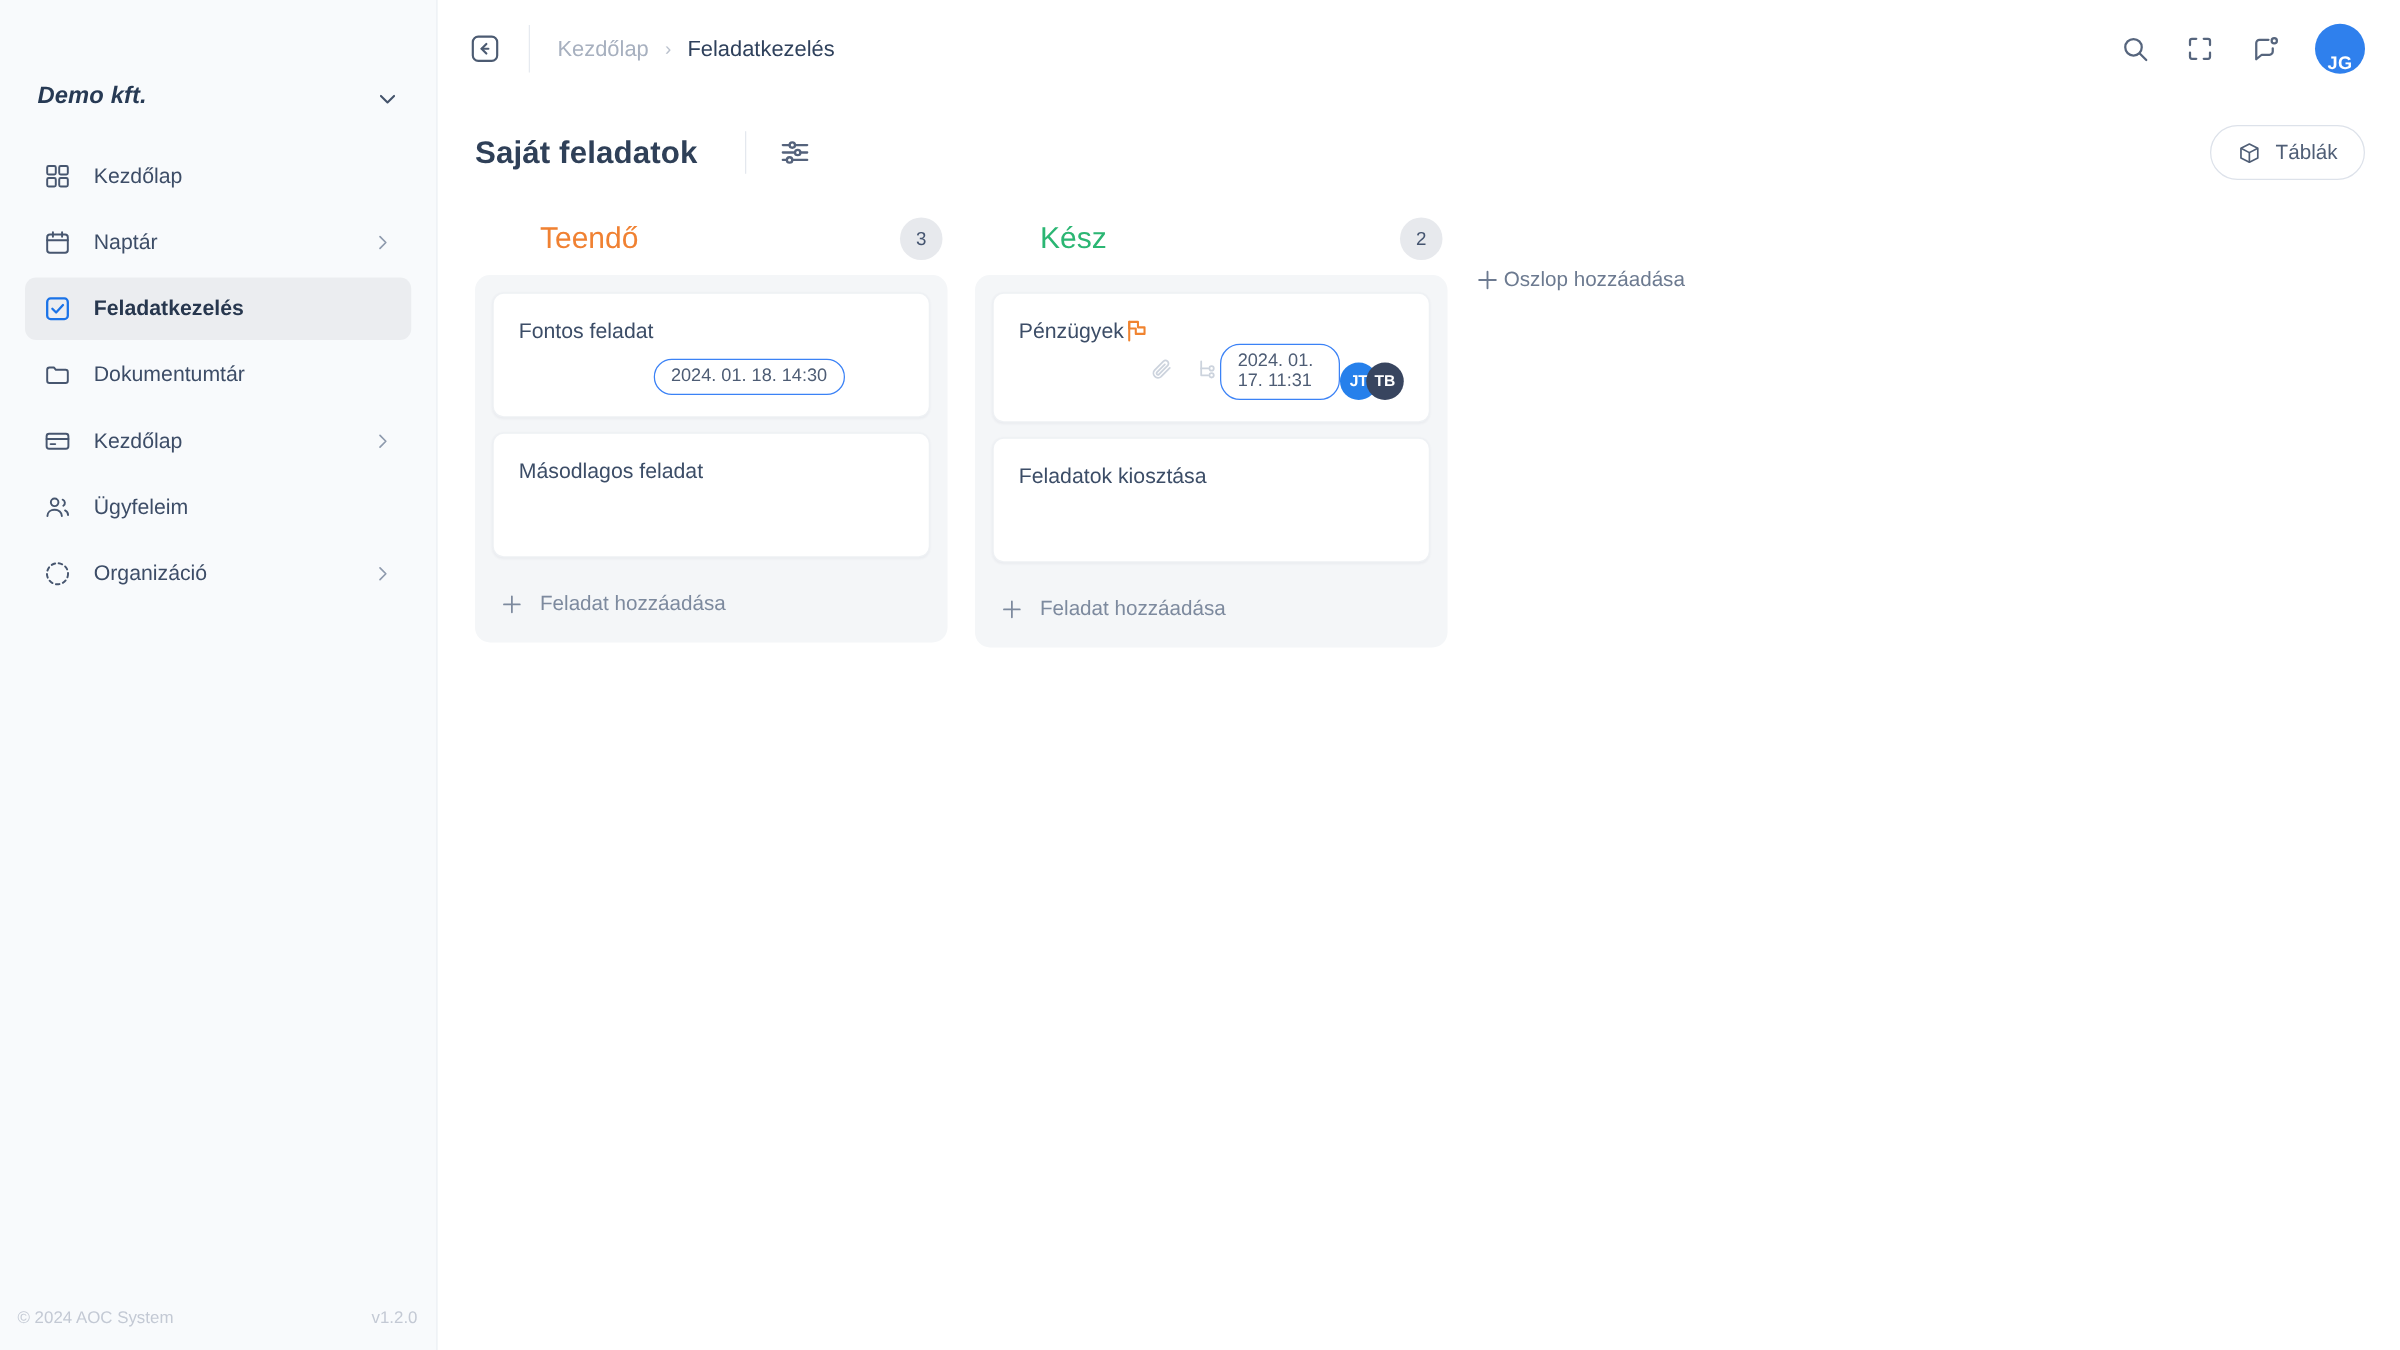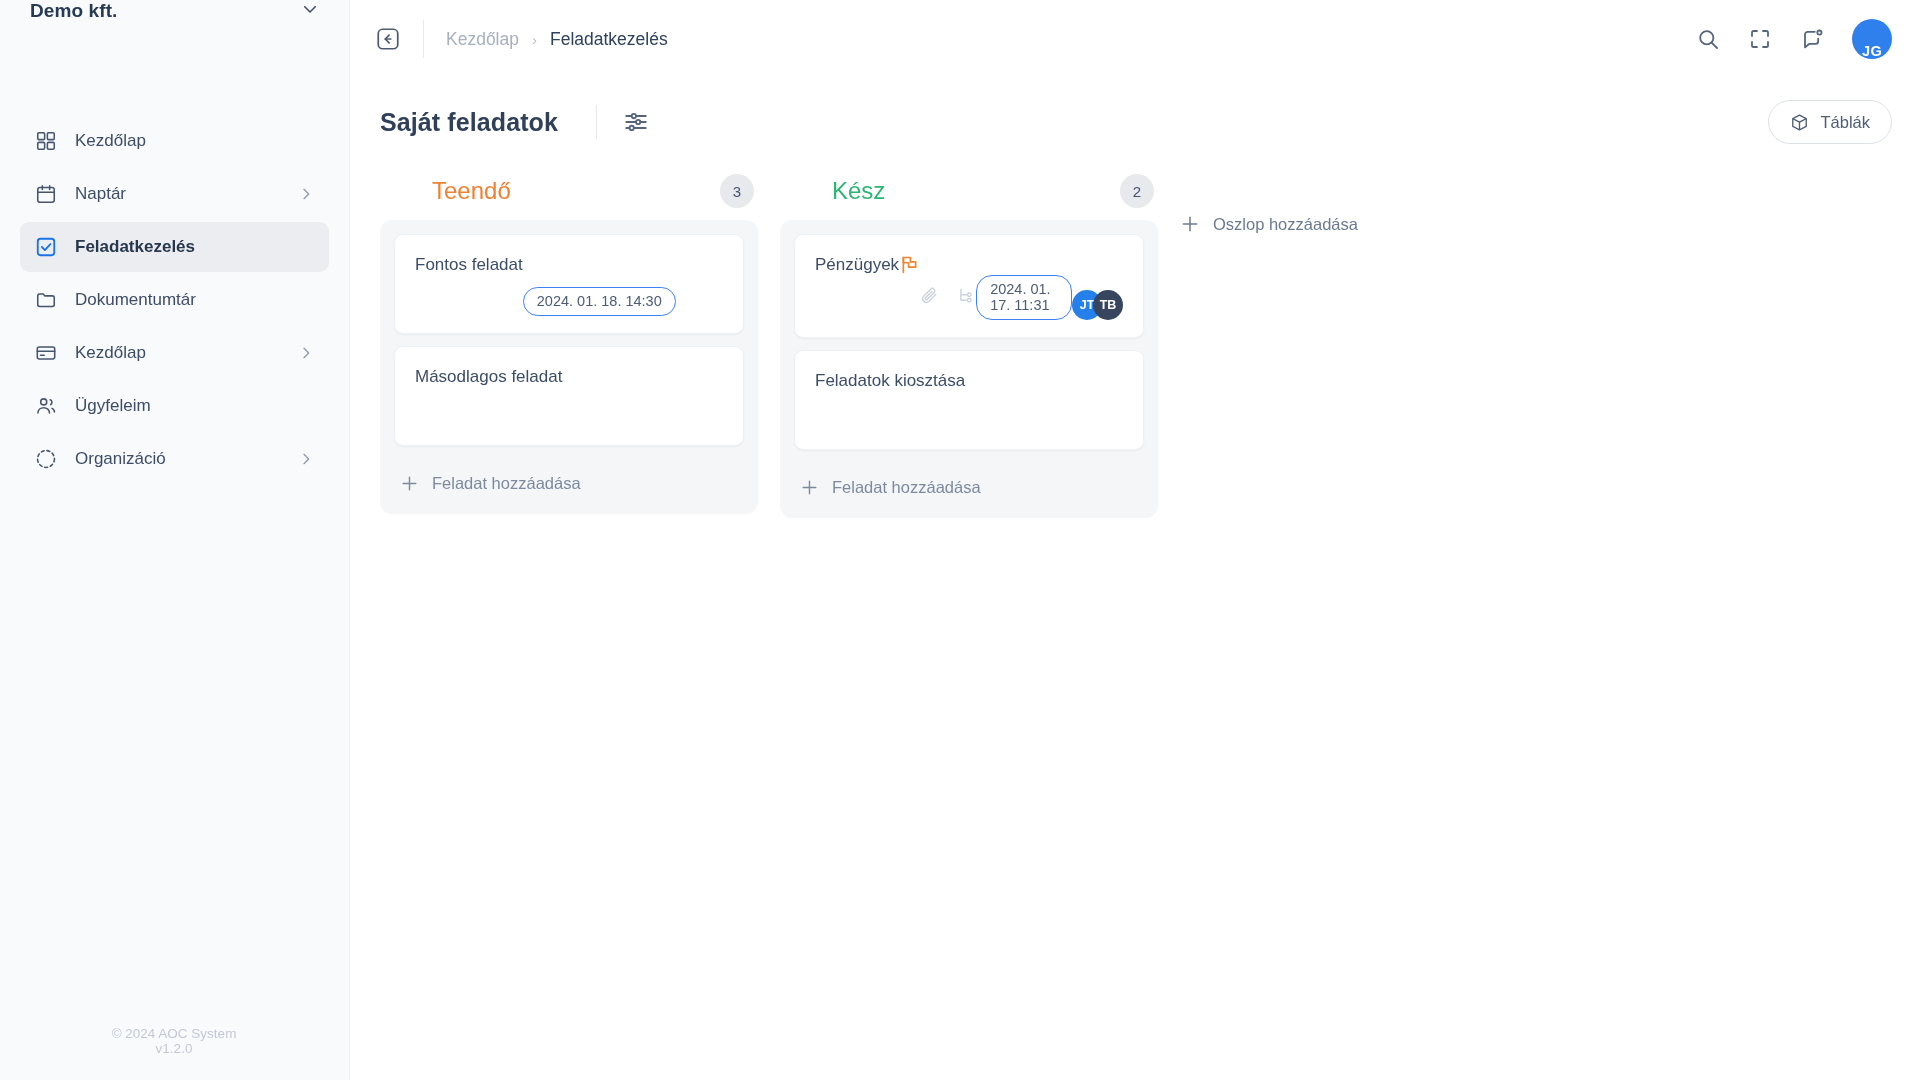--- a/index.html
+++ b/index.html
@@ -14,22 +14,22 @@
   
   .sidebar {
     width: 350px; height: 1080px;
     background: #f8fafc;
     border-right: 1px solid #eceff3;
     display: flex; flex-direction: column;
     flex: 0 0 350px;
     position: relative;
   }
   .org-switcher {
-    height: 88px; display: flex; align-items: flex-start;
-    padding: 0 30px 0 30px; gap: 3px;
+    height: 88px; display: flex; align-items: flex-end;
+    padding: 0 30px 0 30px; gap: 3px; font-style: italic;
   }
   .org-name {
     font-size: 19px; font-weight: bold; color: #273a54;
     flex: 1; letter-spacing: .1px;
   }
   .chev-down { width: 18px; height: 18px; color: #44536b; display:block; }
 
   .nav { margin-top: 28px; padding: 0 20px; }
   .nav-item {
     height: 50px; display: flex; align-items: center; gap: 18px;
@@ -39,22 +39,22 @@
   .nav-item .nav-ic { width: 22px; height: 22px; flex: 0 0 22px; color: #47566f; display:block; }
   .nav-label { font-size: 17px; color: #3d4d67; flex: 1; white-space: nowrap; }
   .nav-item.active { background: #ebedf0; }
   .nav-item.active .nav-label { font-weight: bold; color: #27374e; }
   .nav-item.active .nav-ic { color: #1a73e8; }
   .chev-right { width: 16px; height: 16px; color: #8e9aad; flex: 0 0 16px; display:block; }
 
   .sb-footer {
     position: absolute; bottom: 0; left: 0; right: 0;
     height: 54px; display: flex; align-items: center;
-    justify-content: flex-start; padding: 0 15px 0 14px;
-    font-size: 13.5px; color: #c3c9d4; flex-direction: column;
+    justify-content: space-between; padding: 0 15px 0 14px;
+    font-size: 13.5px; color: #c3c9d4;
   }
 
   
   .main { flex: 1; display: flex; flex-direction: column; background: #ffffff; min-width:0; }
 
   .topbar {
     height: 78px; flex: 0 0 78px; display: flex; align-items: center;
     padding: 0 28px 0 25px; gap: 0;
   }
   .back-btn { width: 26px; height: 26px; color: #4c5b72; cursor: pointer; display:block; }
@@ -129,21 +129,21 @@
     display: flex; align-items: center; justify-content: center;
   }
   .av + .av { margin-left: -9px; }
   .add-task {
     display: flex; align-items: center; gap: 13px;
     height: 50px; padding: 0 6px; color: #7d8characters;
     color: #7d8a9e; font-size: 16.5px; cursor: pointer;
   }
   .plus-ic { width: 19px; height: 19px; color: #7d8a9e; display:block; }
   .add-col {
-    display: flex; align-items: center; gap: 13px; margin-top: 44px;
+    display: flex; align-items: center; gap: 3px; margin-top: 44px;
     color: #6c7a90; font-size: 16.5px; cursor: pointer; white-space: nowrap;
   }
   .add-col .plus-ic { color: #6c7a90; width: 20px; height: 20px; }
 </style>
 </head>
 <body>
 
 <div class="app">
 
   <aside class="sidebar">

